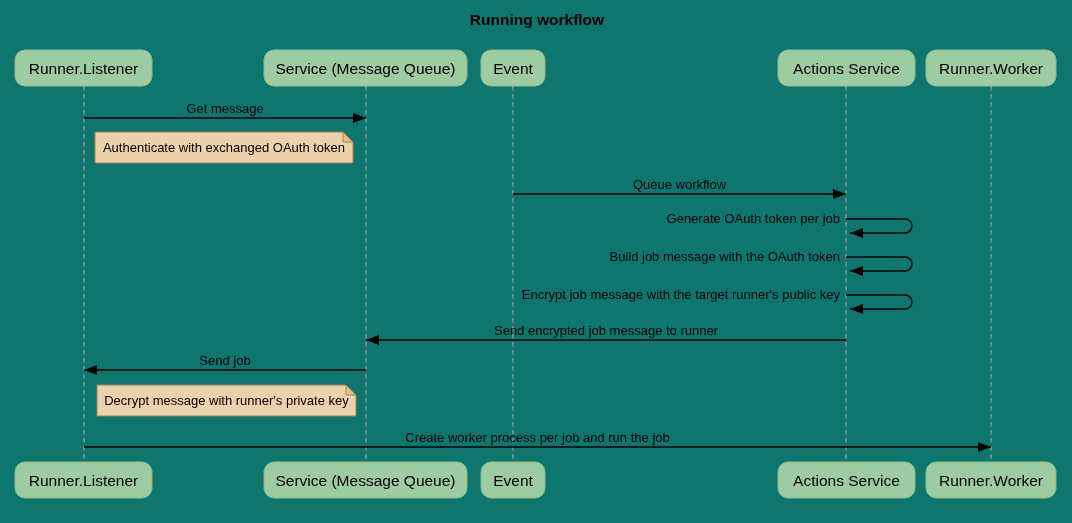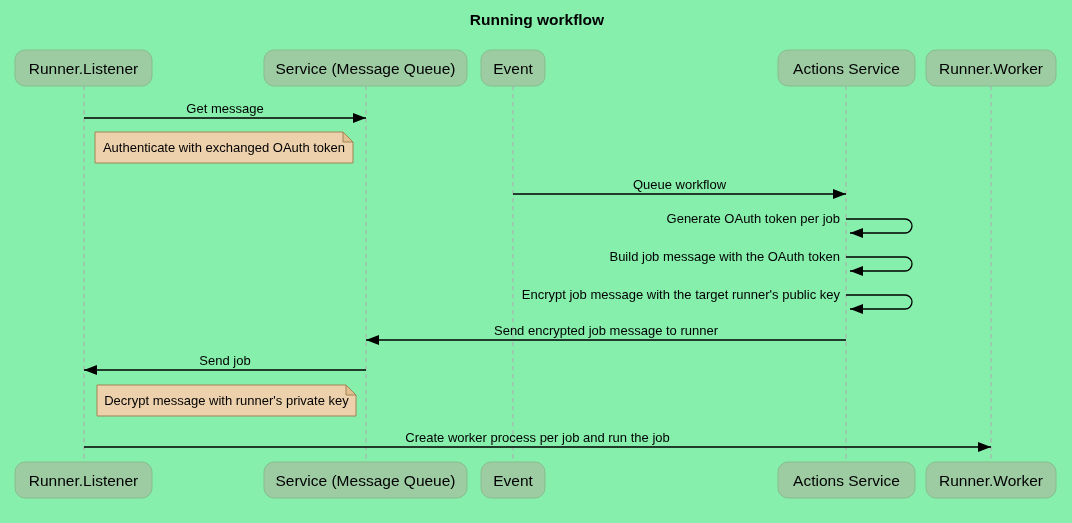--- a/index.html
+++ b/index.html
@@ -1,20 +1,20 @@
 <!DOCTYPE html>
 <html><head>
 <meta charset="utf-8">
 <style>
   html, body { margin: 0; padding: 0; background: #ffffff; }
   .stage {
     position: relative;
     width: 1072px;
     height: 523px;
-    background: #86efac;
+    background: #0f766e;
     overflow: hidden;
   }
   svg text {
     font-family: "Liberation Sans", sans-serif;
     fill: #000000;
   }
   .title-text { font-size: 15.5px; font-weight: bold; }
   .actor-label { font-size: 15.5px; }
   .msg-label { font-size: 13px; }
   .note-label { font-size: 13px; }

